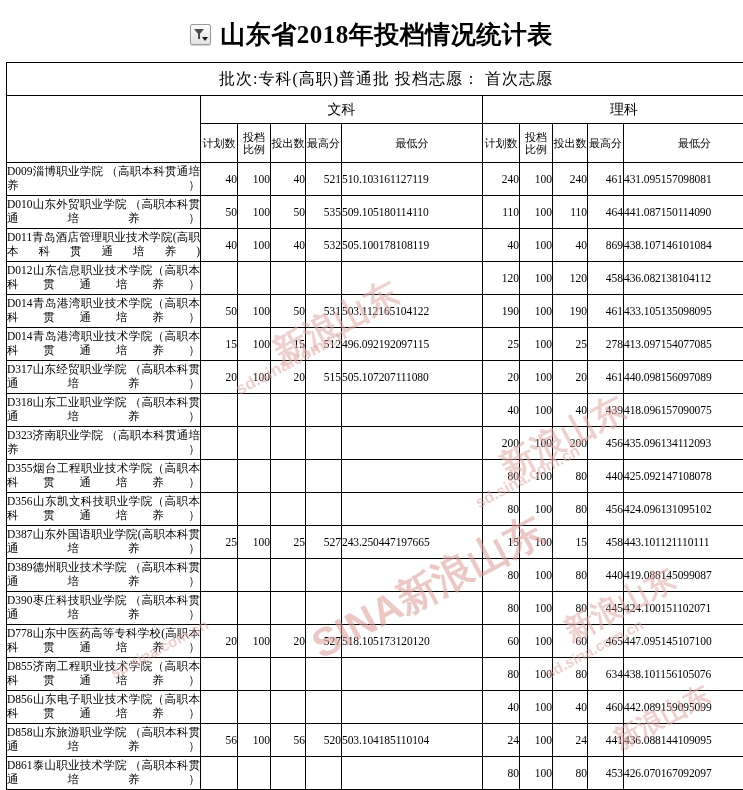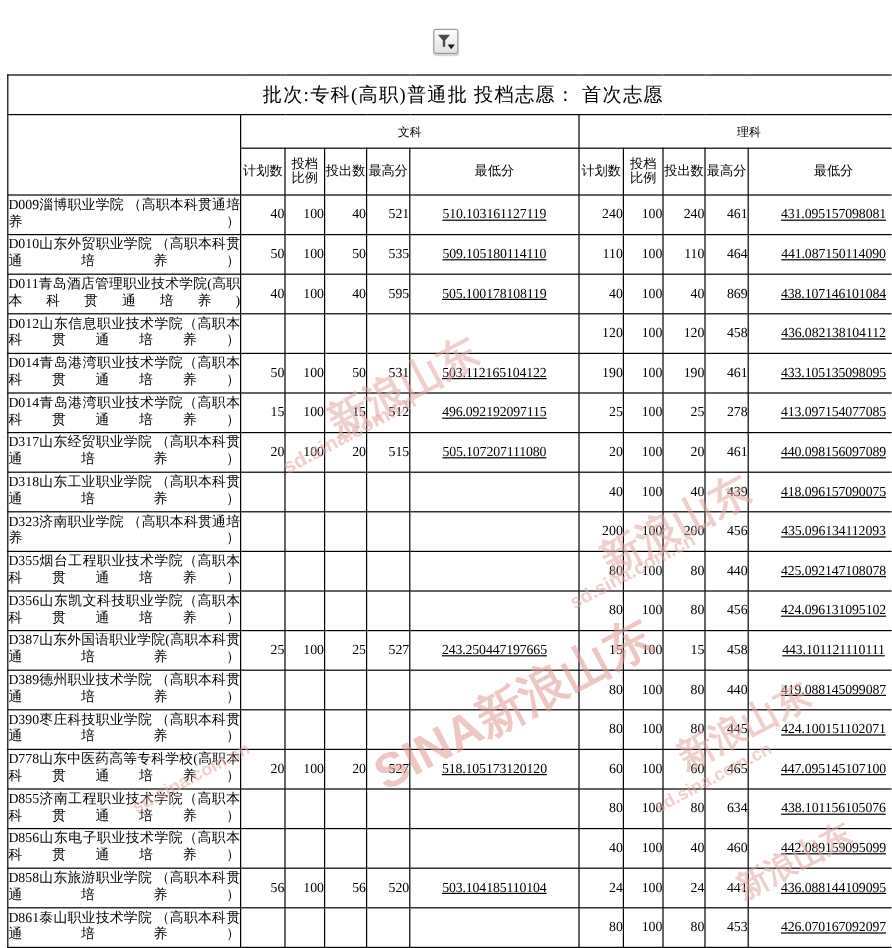--- a/index.html
+++ b/index.html
@@ -92,21 +92,21 @@
 
   .batch-cell {
     text-align: center;
     font-size: 16px;
     font-weight: bold;
     height: 32px;
     letter-spacing: 1px;
   }
   .group-cell {
     text-align: center;
-    font-size: 10px;
+    font-size: 14px;
     font-weight: bold;
     height: 27px;
   }
   .col-head {
     text-align: center;
     font-size: 11px;
     font-weight: bold;
     line-height: 1.12;
     height: 38px;
     padding: 1px 0;
@@ -122,26 +122,25 @@
     word-break: break-all;
     margin-left: 20px;
   }
   td.num {
     text-align: right;
     padding-right: 3px;
     font-size: 11.5px;
     font-family: "Liberation Serif", "DejaVu Serif", serif;
   }
   td.minscore {
-    text-align: center;
+    text-align: left;
     padding-left: 2px;
     font-size: 11.5px;
     letter-spacing: -0.1px;
     font-family: "Liberation Serif", "DejaVu Serif", serif;
-    text-decoration: underline;
   }
   tr.data-row { height: 33px; }
 
   
   .wm {
     position: absolute;
     pointer-events: none;
     color: #e2a9a4;
     opacity: .55;
     font-weight: bold;
@@ -160,20 +159,21 @@
 </style>
 </head>
 <body>
 
 <div class="title-bar">
   <span class="filter-icon">
     <span class="funnel"></span>
       <span class="stem"></span>
       <span class="arrow"></span>
   </span>
+  <span class="page-title">山东省2018年投档情况统计表</span>
 </div>
 
 <div class="table-wrap">
   <table class="stat">
     <colgroup>
       <col style="width:194px">
       <col style="width:37px">
         <col style="width:33px">
         <col style="width:35px">
         <col style="width:36px">
@@ -231,21 +231,21 @@
           <td class="num">100</td>
           <td class="num">110</td>
           <td class="num">464</td>
           <td class="minscore">441.087150114090</td>
         </tr>
         <tr class="data-row">
           <td class="school">D011青岛酒店管理职业技术学院(高职本科贯通培养)</td>
           <td class="num">40</td>
           <td class="num">100</td>
           <td class="num">40</td>
-          <td class="num">595</td>
+          <td class="num">532</td>
           <td class="minscore">505.100178108119</td>
           <td class="num">40</td>
           <td class="num">100</td>
           <td class="num">40</td>
           <td class="num">869</td>
           <td class="minscore">438.107146101084</td>
         </tr>
         <tr class="data-row">
           <td class="school">D012山东信息职业技术学院（高职本科贯通培养）</td>
           <td class="num"></td>

